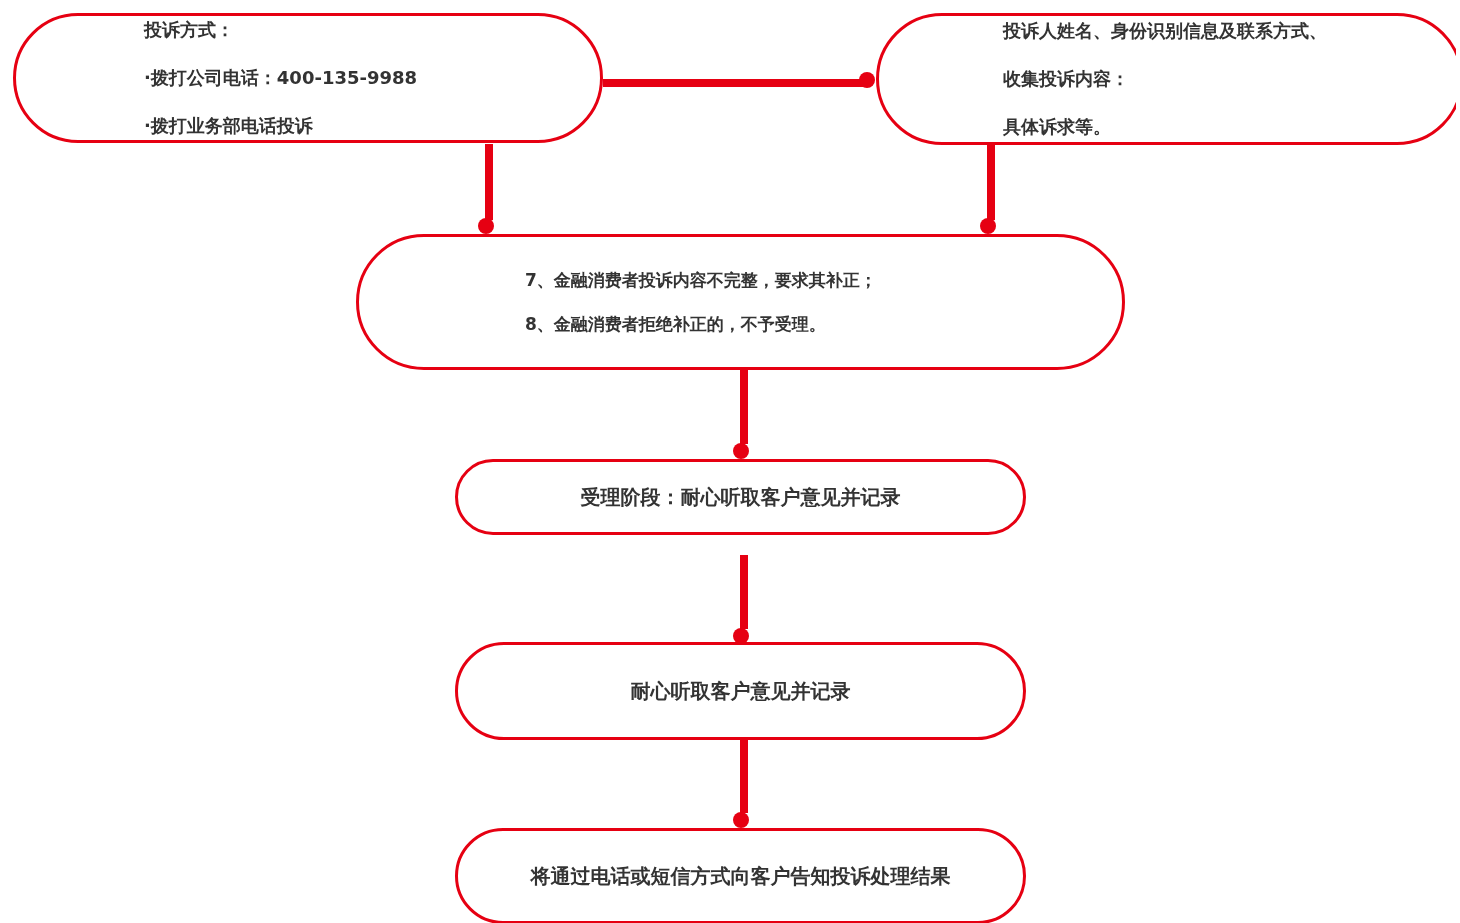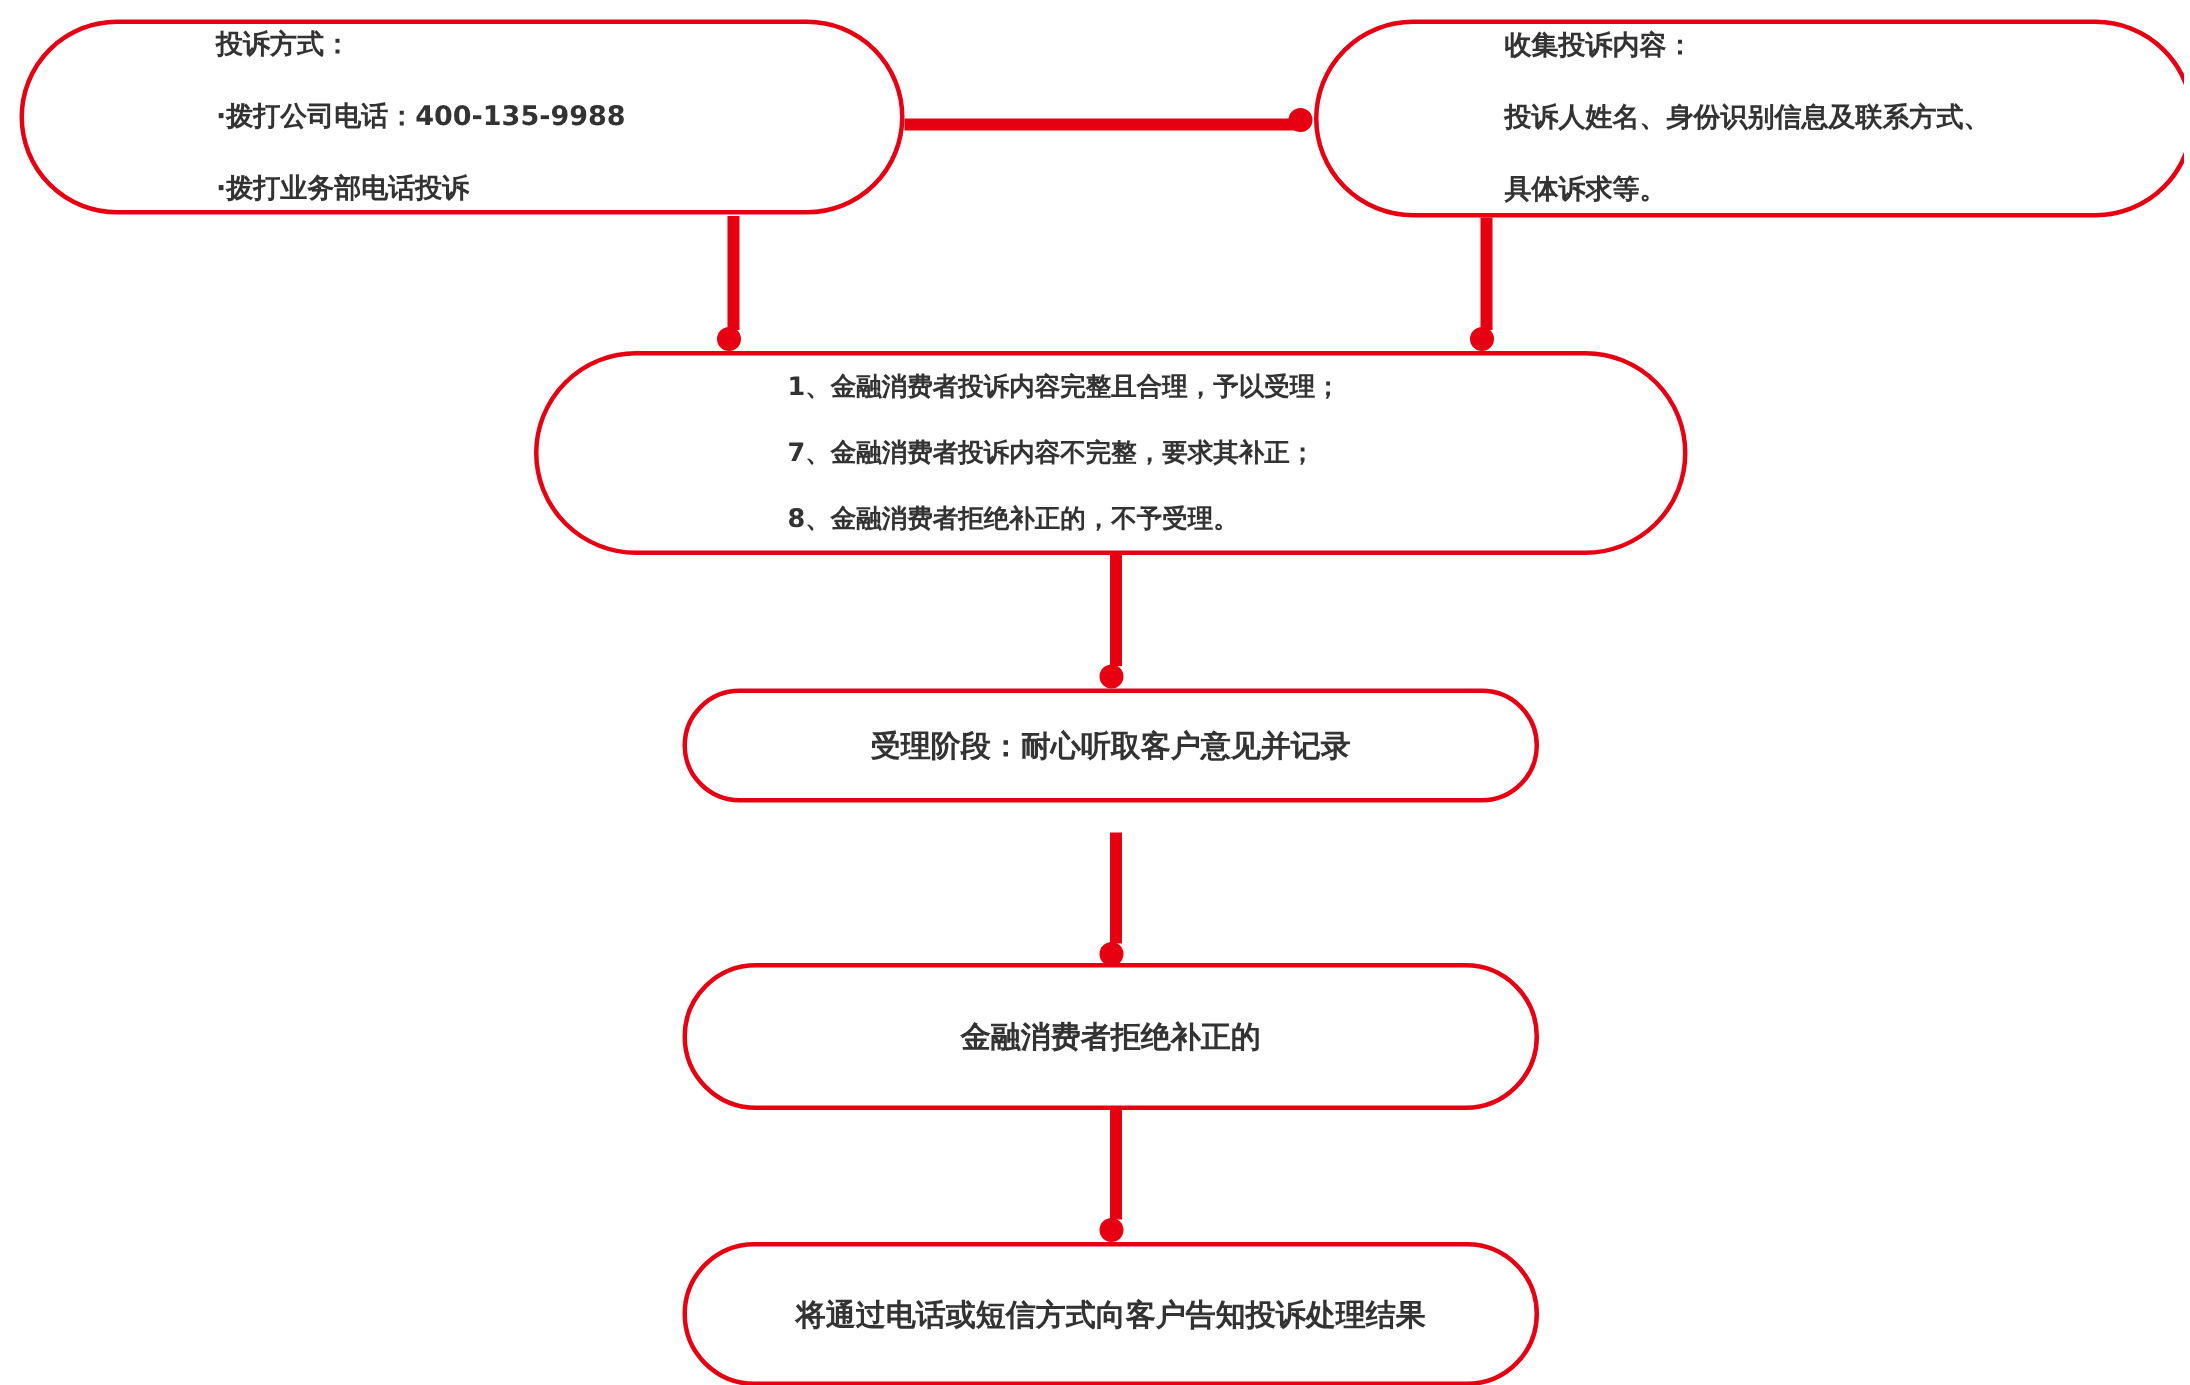--- a/index.html
+++ b/index.html
@@ -74,37 +74,36 @@
 
 <div class="canvas">
 
   <div class="node node-1 text-left-block">
     <div class="line">投诉方式：</div>
     <div class="line">·拨打公司电话：400-135-9988</div>
     <div class="line">·拨打业务部电话投诉</div>
   </div>
 
   <div class="node node-2 text-left-block">
+    <div class="line">投诉人姓名、身份识别信息及联系方式、</div>
     <div class="line">收集投诉内容：</div>
-    <div class="line">投诉人姓名、身份识别信息及联系方式、</div>
     <div class="line">具体诉求等。</div>
   </div>
 
   <div class="node node-3 text-left-block">
-    <div class="line">1、金融消费者投诉内容完整且合理，予以受理；</div>
     <div class="line">7、金融消费者投诉内容不完整，要求其补正；</div>
     <div class="line">8、金融消费者拒绝补正的，不予受理。</div>
   </div>
 
   <div class="node node-4 text-center-block">
     <div class="line">受理阶段：耐心听取客户意见并记录</div>
   </div>
 
   <div class="node node-5 text-center-block">
-    <div class="line">金融消费者拒绝补正的</div>
+    <div class="line">耐心听取客户意见并记录</div>
   </div>
 
   <div class="node node-6 text-center-block">
     <div class="line">将通过电话或短信方式向客户告知投诉处理结果</div>
   </div>
 
   <div class="conn conn-h"></div>
   <div class="conn conn-v-a"></div>
   <div class="conn conn-v-b"></div>
   <div class="conn conn-v-c"></div>

